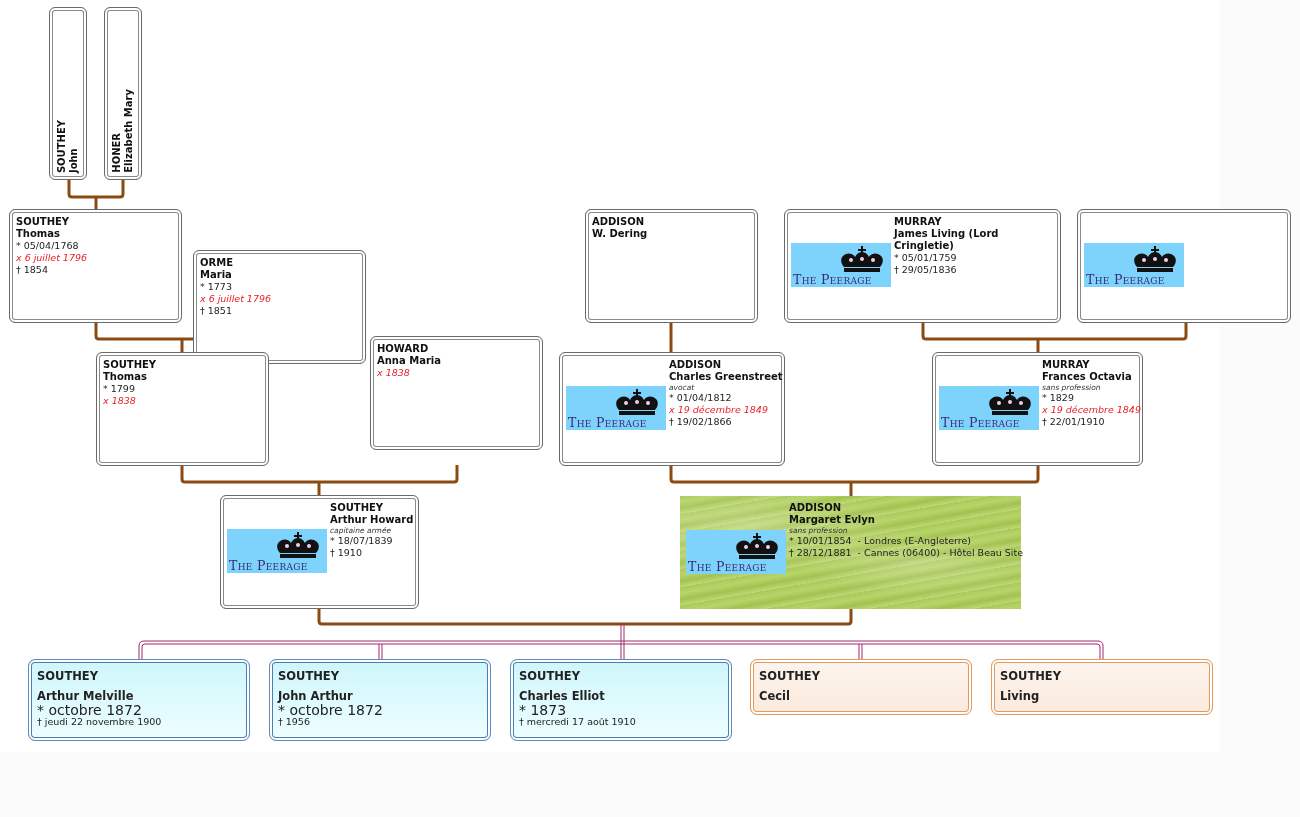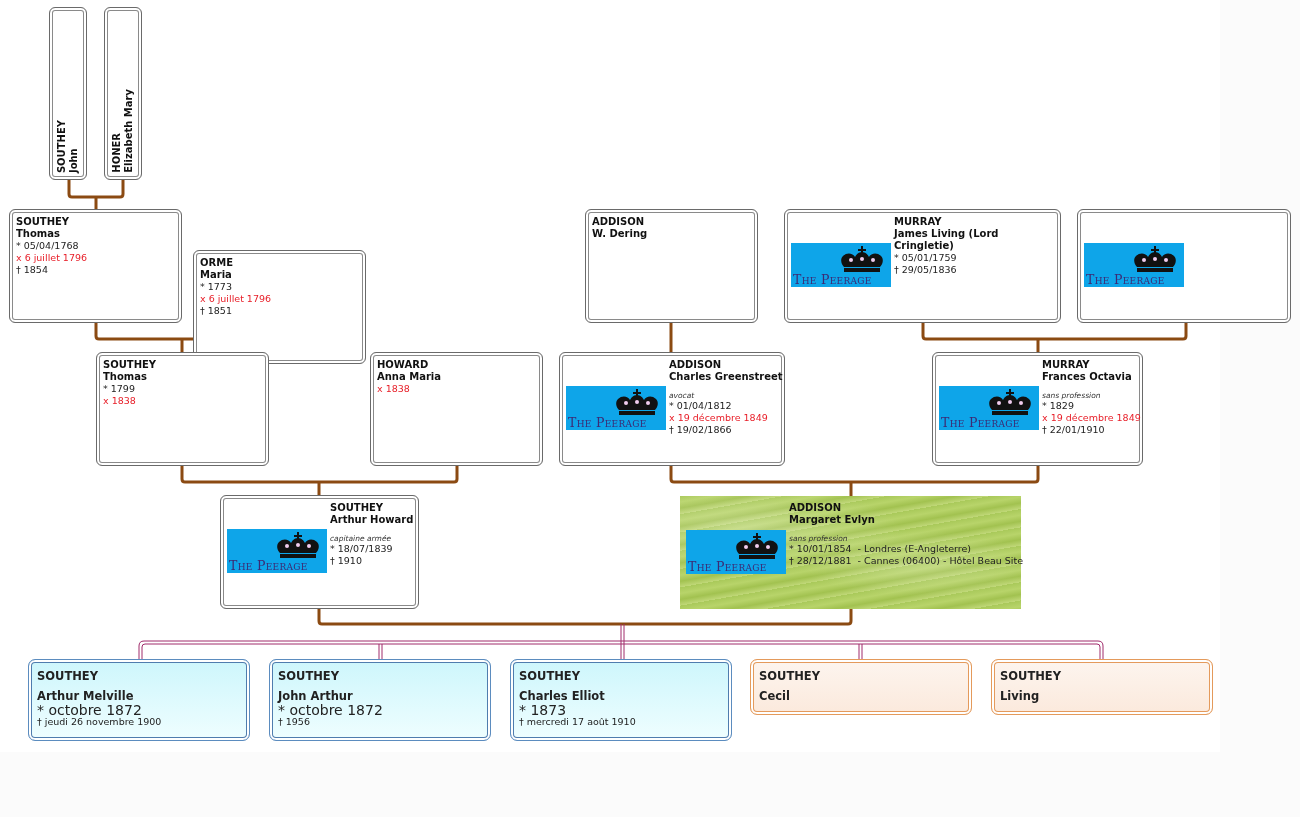--- a/index.html
+++ b/index.html
@@ -11,30 +11,30 @@
   .canvas { position:absolute; left:0; top:0; width:1220px; height:752px; background:#ffffff; }
   .lines { position:absolute; left:0; top:0; width:1300px; height:817px; pointer-events:none; }
   .card {
     position:absolute; box-sizing:border-box;
     background:#fff; border:1px solid #6a6a6a; border-radius:6px;
     box-shadow: inset 0 0 0 2px #fff, inset 0 0 0 3px #8a8a8a;
     font-size:9.5px; line-height:12px; color:#222;
   }
   .card .txt { position:absolute; top:6px; left:6px; }
   .sn, .gn { font-weight:bold; color:#111; font-size:10px; }
-  .occ { font-style:italic; font-size:7.5px; line-height:9px; color:#333;margin-top:8px; }
-  .red { color:#e8202a; }
+  .occ { font-style:italic; font-size:7.5px; line-height:9px; color:#333; }
+  .red { color:#e8202a;font-style:italic; }
   .vert { position:absolute; }
   .vert .vtxt {
     position:absolute; left:6px; bottom:6px;
     writing-mode:vertical-rl; transform:rotate(180deg);
     font-weight:bold; font-size:10px; line-height:12px; color:#111; white-space:nowrap;
   }
   .peerage {
-    position:absolute; width:100px; height:44px; background:#0ea5e9;
+    position:absolute; width:100px; height:44px; background:#7dd3fc;
     overflow:hidden;
   }
   .peerage .crown { position:absolute; left:48px; top:3px; width:46px; height:26px; }
   .peerage .ptxt {
     position:absolute; left:2px; bottom:1px; width:100px; text-align:left;
     font-family:"DejaVu Serif", serif; font-size:12.5px; color:#3c2a74; letter-spacing:0.3px;
     white-space:nowrap;
   }
   .green {
     background:
@@ -141,21 +141,21 @@
 </div>
 
 <div class="card" style="left:96px; top:352px; width:173px; height:114px;">
   <div class="txt">
     <div class="sn">SOUTHEY</div>
     <div class="gn">Thomas</div>
     <div>* 1799</div>
     <div class="red">x 1838</div>
   </div>
 </div>
-<div class="card" style="left:370px; top:352px; width:173px; height:114px;">
+<div class="card" style="left:370px; top:336px; width:173px; height:114px;">
   <div class="txt">
     <div class="sn">HOWARD</div>
     <div class="gn">Anna Maria</div>
     <div class="red">x 1838</div>
   </div>
 </div>
 <div class="card" style="left:559px; top:352px; width:226px; height:114px;">
   <div class="peerage" style="left:6px; top:33px;">
     <svg class="crown" viewBox="0 0 46 26">
         <path d="M22 0h2v3h3v2h-3v2h-2V5h-3V3h3z M4 10c4-4 10-3 12 1 2-4 5-5 7-5s5 1 7 5c2-4 8-5 12-1 3 3 2 8-1 11H5c-3-3-4-8-1-11z M5 22h36v4H5z" fill="#111"></path>
@@ -228,21 +228,21 @@
     <div class="occ">sans profession</div>
     <div style="white-space:pre">* 10/01/1854  - Londres (E-Angleterre)</div>
     <div style="white-space:pre">† 28/12/1881  - Cannes (06400) - Hôtel Beau Site</div>
   </div>
 </div>
 
 <div class="child blue" style="left:28px; top:659px;">
   <div class="c-sn">SOUTHEY</div>
   <div class="c-gn">Arthur Melville</div>
   <div class="c-b">* octobre 1872</div>
-  <div class="c-d">† jeudi 26 novembre 1900</div>
+  <div class="c-d">† jeudi 22 novembre 1900</div>
 </div>
 <div class="child blue" style="left:269px; top:659px;">
   <div class="c-sn">SOUTHEY</div>
   <div class="c-gn">John Arthur</div>
   <div class="c-b">* octobre 1872</div>
   <div class="c-d">† 1956</div>
 </div>
 <div class="child blue" style="left:510px; top:659px;">
   <div class="c-sn">SOUTHEY</div>
   <div class="c-gn">Charles Elliot</div>

